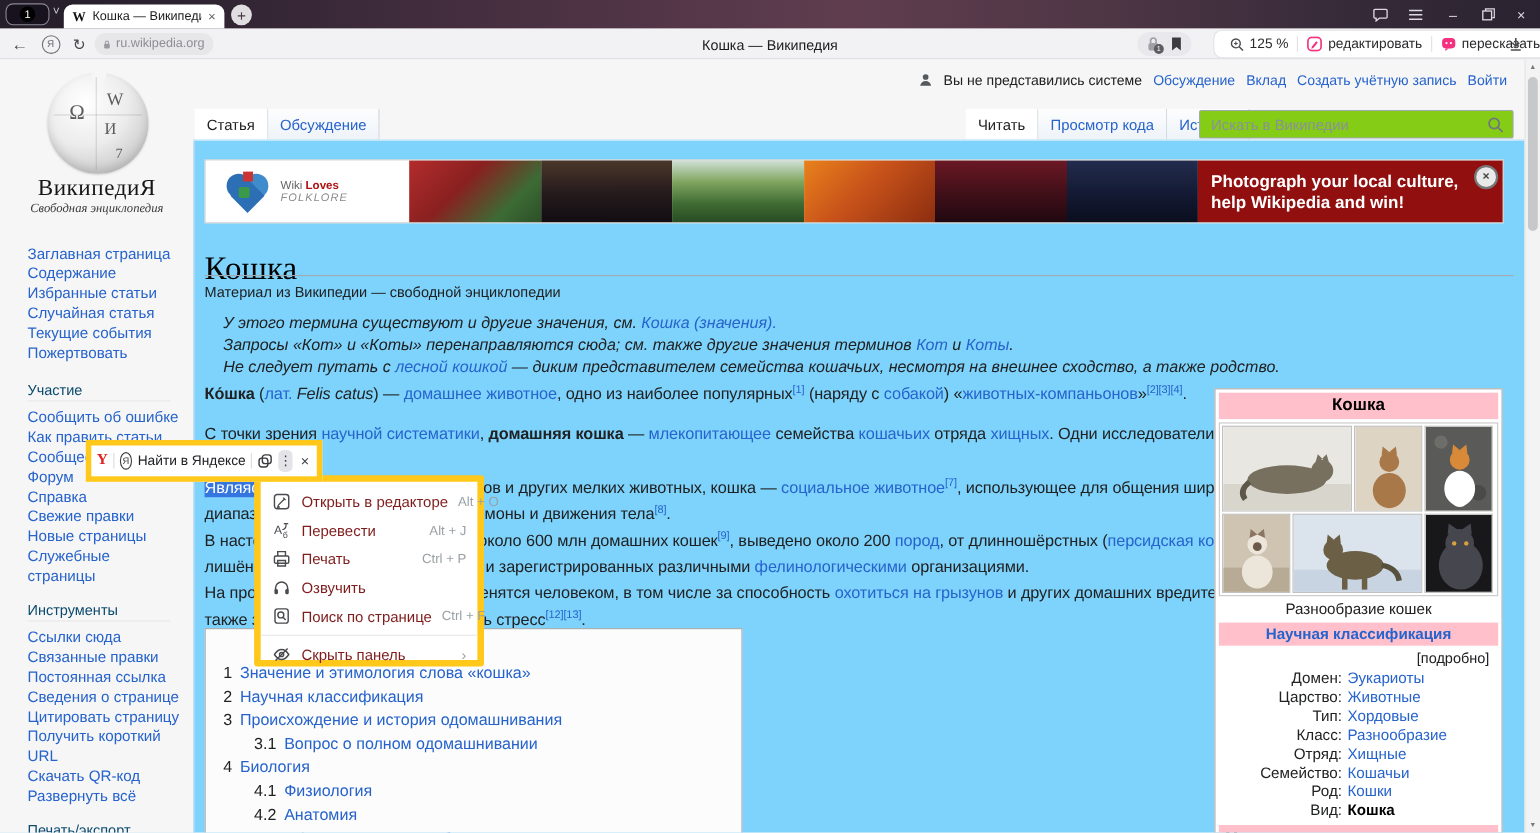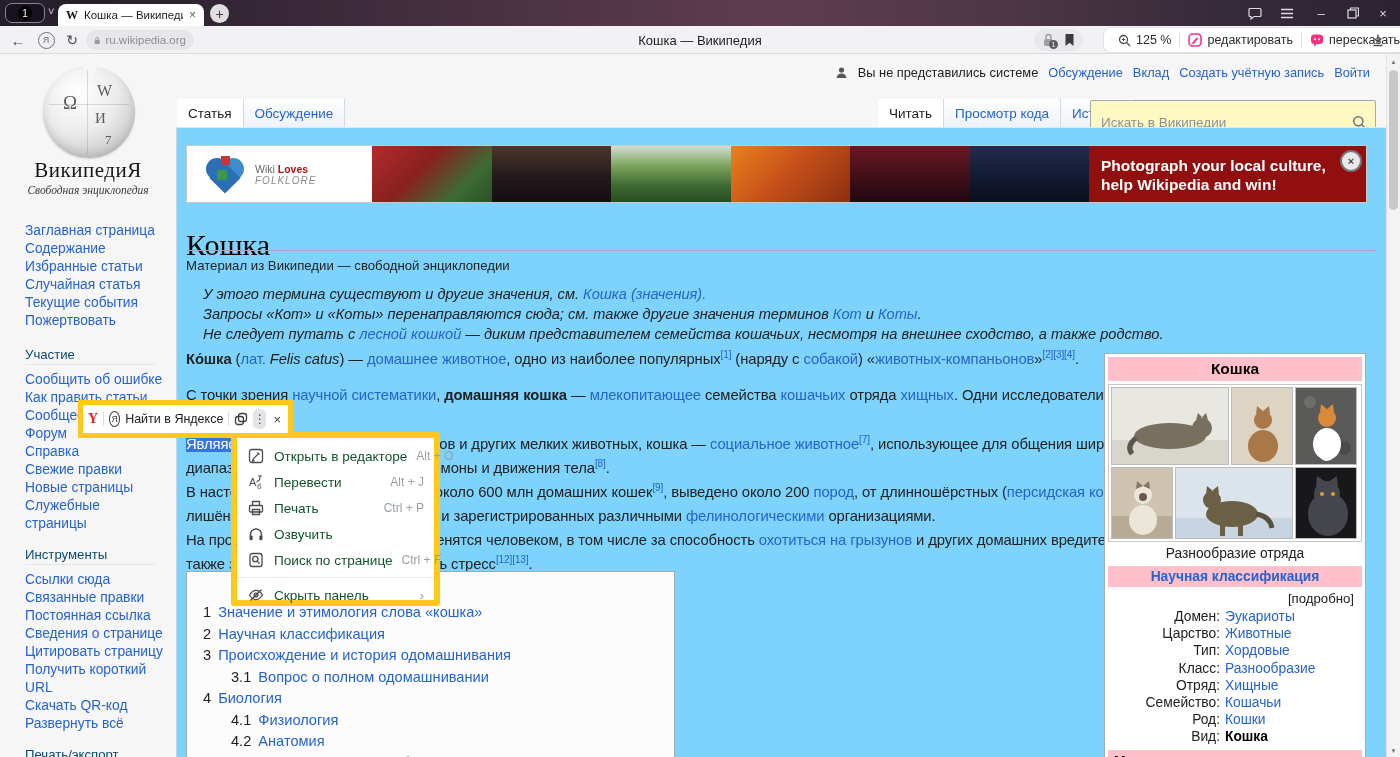--- a/index.html
+++ b/index.html
@@ -51,21 +51,21 @@
   
   #personal{position:absolute;top:11px;right:30px;display:flex;align-items:center;gap:10px;font-size:12.8px;color:#202122;}
   #personal a{color:#2663cc;text-decoration:none;}
   
   .vtabs{position:absolute;top:45px;height:28px;display:flex;align-items:flex-end;}
   #vtabs-left{left:177px;}
   #vtabs-right{left:878px;}
   .vtab{height:28px;display:flex;align-items:center;padding:0 11px;font-size:13.5px;color:#2663cc;
     background:linear-gradient(#fdfdfe,#eef3f8);border-right:1px solid #d3dae0;box-sizing:border-box;white-space:nowrap;}
   .vtab.active{background:#fff;color:#222;}
-  #searchbox{position:absolute;left:1090px;top:46px;width:286px;height:44px;background:#fef9c3;border:1px solid #a2a9b1;
+  #searchbox{position:absolute;left:1090px;top:46px;width:286px;height:26px;background:#84cc16;border:1px solid #a2a9b1;
     border-radius:2px;box-sizing:border-box;display:flex;align-items:center;padding:0 8px;}
   #searchbox input{border:none;outline:none;flex:1;font-size:13.5px;color:#444;font-family:"Liberation Sans",sans-serif;background:transparent;}
   #searchbox input::placeholder{color:#8a9199;}
   
   #wikilogo{position:absolute;left:38px;top:12px;width:100px;height:100px;}
   #globe{position:absolute;left:5px;top:0;width:92px;height:92px;border-radius:50%;
     background:radial-gradient(circle at 38% 30%,#ffffff 0%,#ececec 45%,#c9c9c9 80%,#b5b5b5 100%);
     box-shadow:inset 0 -4px 8px rgba(0,0,0,.12),0 1px 2px rgba(0,0,0,.15);}
   #globe .gl{position:absolute;color:#5c5c5c;font-family:"Liberation Serif",serif;}
   #globe .notch{position:absolute;left:34px;top:-2px;width:26px;height:18px;background:#f6f6f6;
@@ -144,21 +144,21 @@
     display:flex;align-items:center;padding:0 5px;gap:5px;z-index:50;}
   #ypop .ylogo{color:#e02020;font-weight:bold;font-size:14px;font-family:"Liberation Serif",serif;}
   #ypop .vdiv{width:1px;height:14px;background:#dcdcdf;}
   #ypop .yring{width:14px;height:14px;border:1.2px solid #3c3c40;border-radius:50%;display:flex;align-items:center;justify-content:center;font-size:8.5px;color:#3c3c40;}
   #ypop .lab{font-size:12.5px;color:#202124;white-space:nowrap;}
   #ypop .dotsbtn{width:20px;height:20px;border-radius:5px;background:#e4e4e8;color:#3c3c40;display:flex;align-items:center;justify-content:center;font-size:12px;}
   #ypop .xbtn{color:#3c3c40;font-size:13px;padding:0 2px;}
   #cmenu{left:231px;top:432px;width:209px;height:174px;border:6px solid #ffc81a;background:#fff;box-sizing:border-box;
     border-radius:3px;padding:5px 0;z-index:49;}
   .mitem{height:26px;display:flex;align-items:center;padding:0 10px;gap:9px;}
-  .mitem .mlbl{flex:1;font-size:13.6px;color:#14532d;white-space:nowrap;}
+  .mitem .mlbl{flex:1;font-size:13.6px;color:#7f1d1d;white-space:nowrap;}
   .mitem .msc{font-size:12px;color:#9aa0a6;white-space:nowrap;}
   .mitem svg{flex:none;}
   .msep{height:1px;background:#e8e8ea;margin:4px 0;}
   .mchev{color:#9aa0a6;font-size:13px;}
   
   #scroll{left:1386px;top:54px;width:14px;height:703px;background:#f3f3f3;border-left:1px solid #e4e4e4;box-sizing:border-box;}
   #scroll .arr{position:absolute;left:0;width:13px;height:14px;display:flex;align-items:center;justify-content:center;
     font-size:6.5px;color:#7a7a7a;}
   #scroll .thumb{position:absolute;left:2px;top:16px;width:9px;height:140px;background:#c6c8ca;border-radius:5px;}
 </style>
@@ -463,21 +463,21 @@
                 <rect width="62" height="72" fill="#18181a"></rect>
                 <ellipse cx="32" cy="46" rx="20" ry="22" fill="#46464e"></ellipse>
                 <circle cx="31" cy="26" r="13" fill="#46464e"></circle>
                 <path d="M20 18l1-10 9 6zM42 18l-1-10-9 6z" fill="#46464e"></path>
                 <circle cx="26" cy="26" r="2" fill="#d8a23c"></circle>
                 <circle cx="37" cy="26" r="2" fill="#d8a23c"></circle>
               </svg>
           </div>
         </div>
       </div>
-      <div id="ib-caption">Разнообразие отряда</div>
+      <div id="ib-caption">Разнообразие кошек</div>
       <div class="pinkhead"><span class="l">Научная классификация</span></div>
       <div id="ib-detail">[подробно]</div>
       <div id="taxrows">
           <div class="taxrow">
             <span class="rank">Домен:</span>
             <span class="val">Эукариоты</span>
           </div>
           <div class="taxrow">
             <span class="rank">Царство:</span>
             <span class="val">Животные</span>

